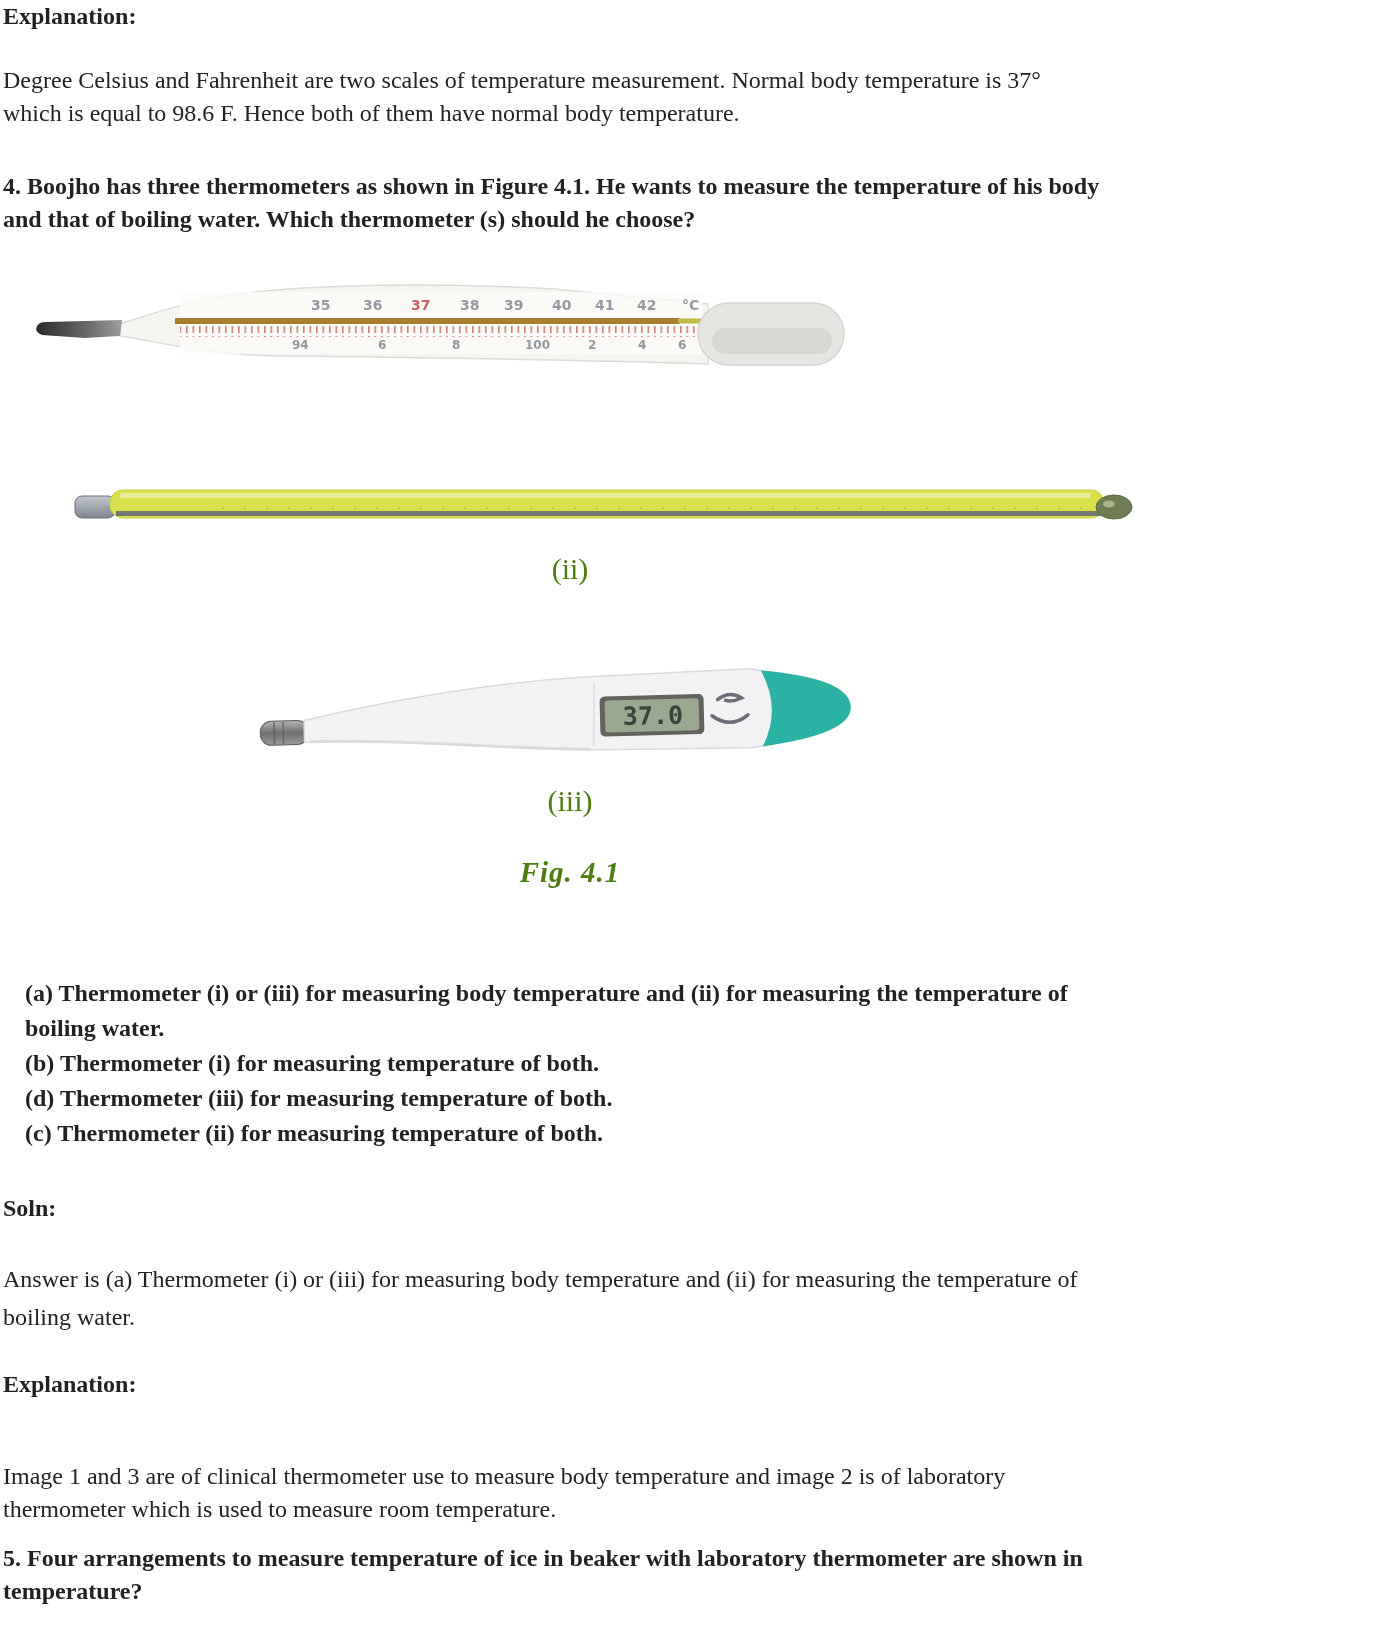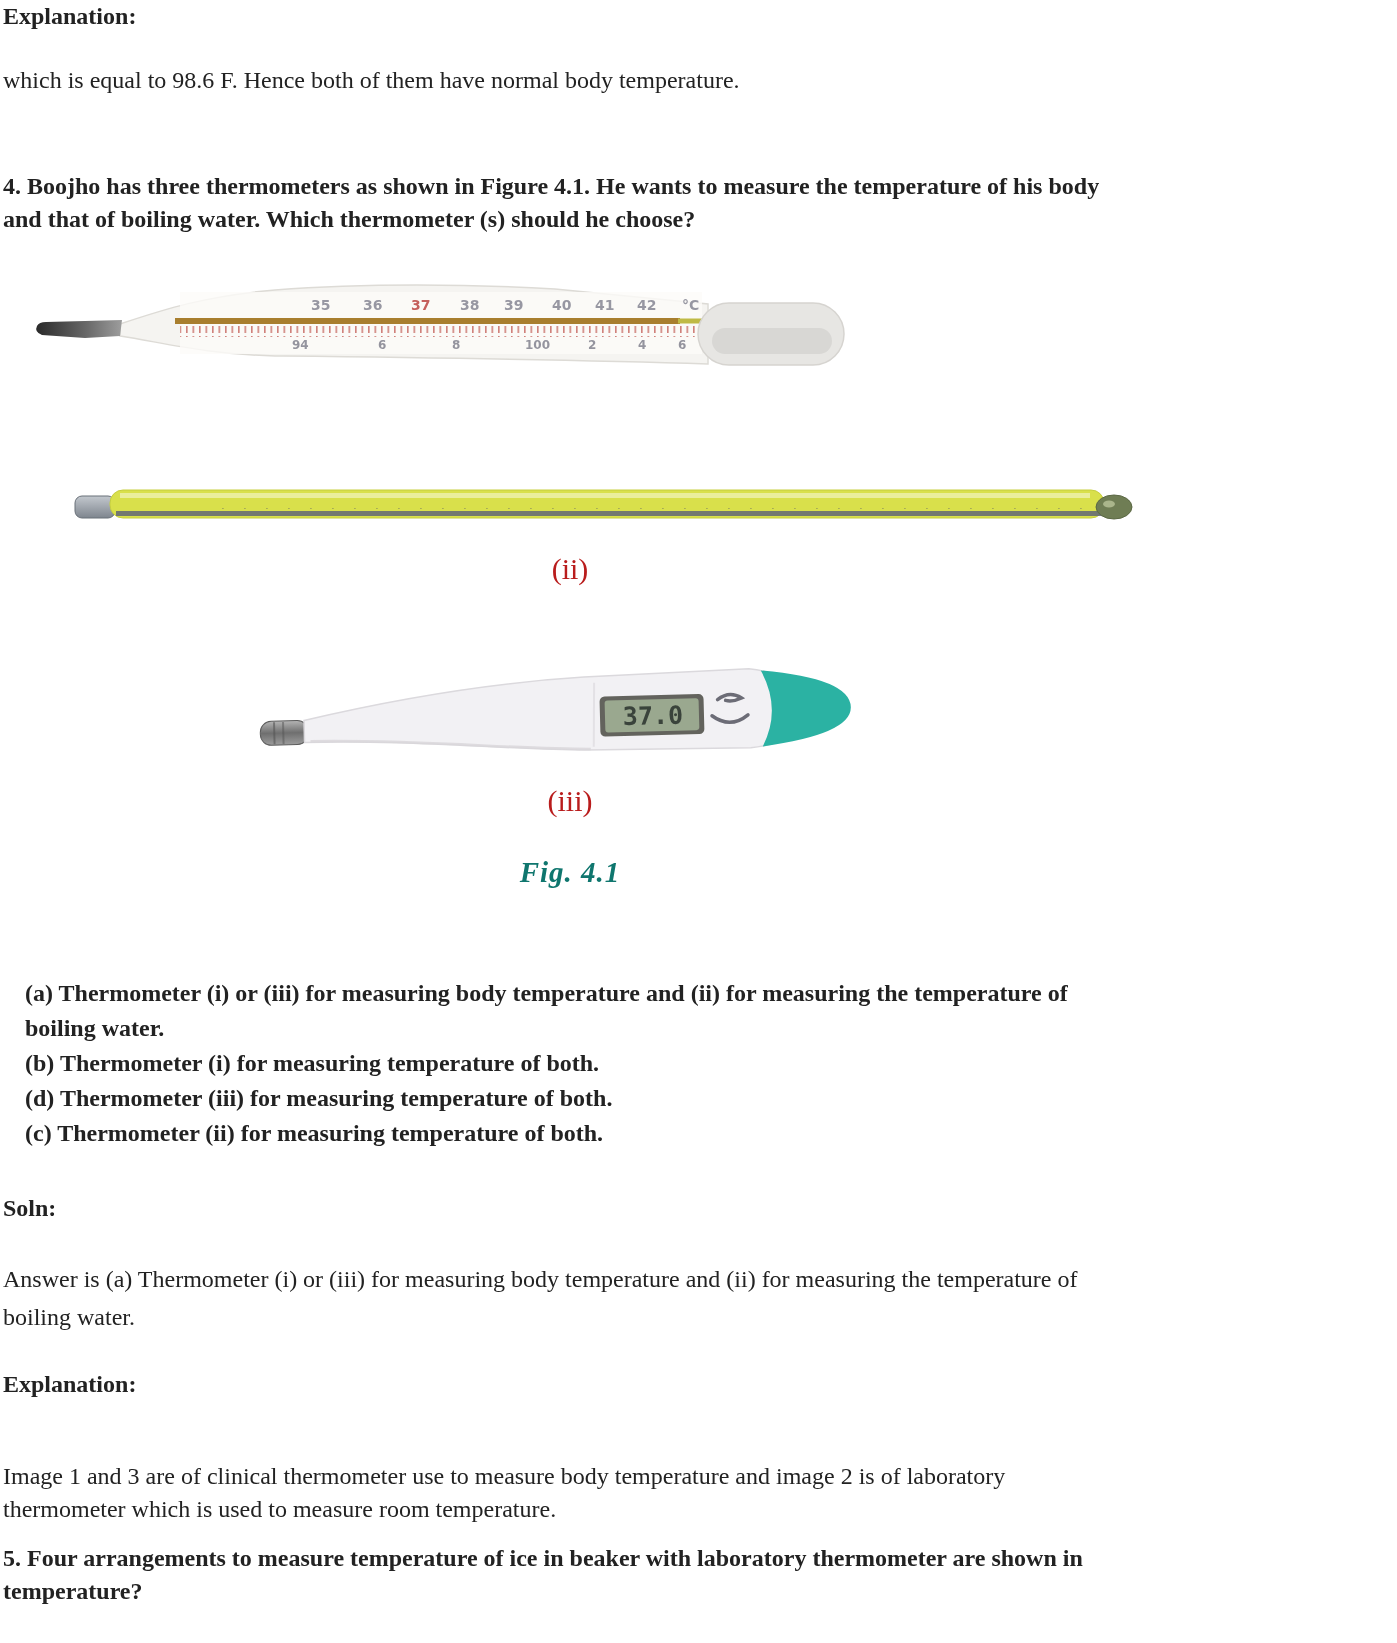--- a/index.html
+++ b/index.html
@@ -2,37 +2,38 @@
 <html><head>
 <meta charset="utf-8">
 <style>
   html,body{margin:0;padding:0;background:#ffffff;}
   .page{position:relative;width:1185px;height:1643px;background:#ffffff;overflow:hidden;
         font-family:"Liberation Serif",serif;color:#222;}
   .txt{position:absolute;left:3px;font-size:24px;line-height:32px;}
   .txt .line{white-space:nowrap;display:block;}
   .bold{font-weight:bold;}
   .heading{font-weight:bold;font-size:24px;}
-  .center-label{position:absolute;left:430px;width:280px;text-align:center;font-size:30px;color:#b91c1c;}
+  .center-label{position:absolute;left:430px;width:280px;text-align:center;font-size:30px;color:#4d7c0f;}
   .fig-caption{position:absolute;left:430px;width:280px;text-align:center;font-size:29px;
-               font-weight:bold;font-style:italic;color:#0f766e;letter-spacing:1px;}
+               font-weight:bold;font-style:italic;color:#4d7c0f;letter-spacing:1px;}
   .therm{position:absolute;}
   .opts .line{line-height:35px;}
   .ans .line{line-height:38px;}
   .q5 .line{line-height:33px;}
   .para .line{line-height:33px;}
 </style>
 </head>
 <body>
 
 <div class="page">
 
   <div class="txt heading" style="top:0px;">Explanation:</div>
 
   <div class="txt para" style="top:64px;">
+    <span class="line">Degree Celsius and Fahrenheit are two scales of temperature measurement. Normal body temperature is 37°</span>
     <span class="line">which is equal to 98.6 F. Hence both of them have normal body temperature.</span>
   </div>
 
   <div class="txt para bold" style="top:170px;">
     <span class="line">4. Boojho has three thermometers as shown in Figure 4.1. He wants to measure the temperature of his body</span>
     <span class="line">and that of boiling water. Which thermometer (s) should he choose?</span>
   </div>
 
   <svg class="therm" style="left:30px;top:276px;" width="820" height="95" viewBox="0 0 820 95">
     <defs>

